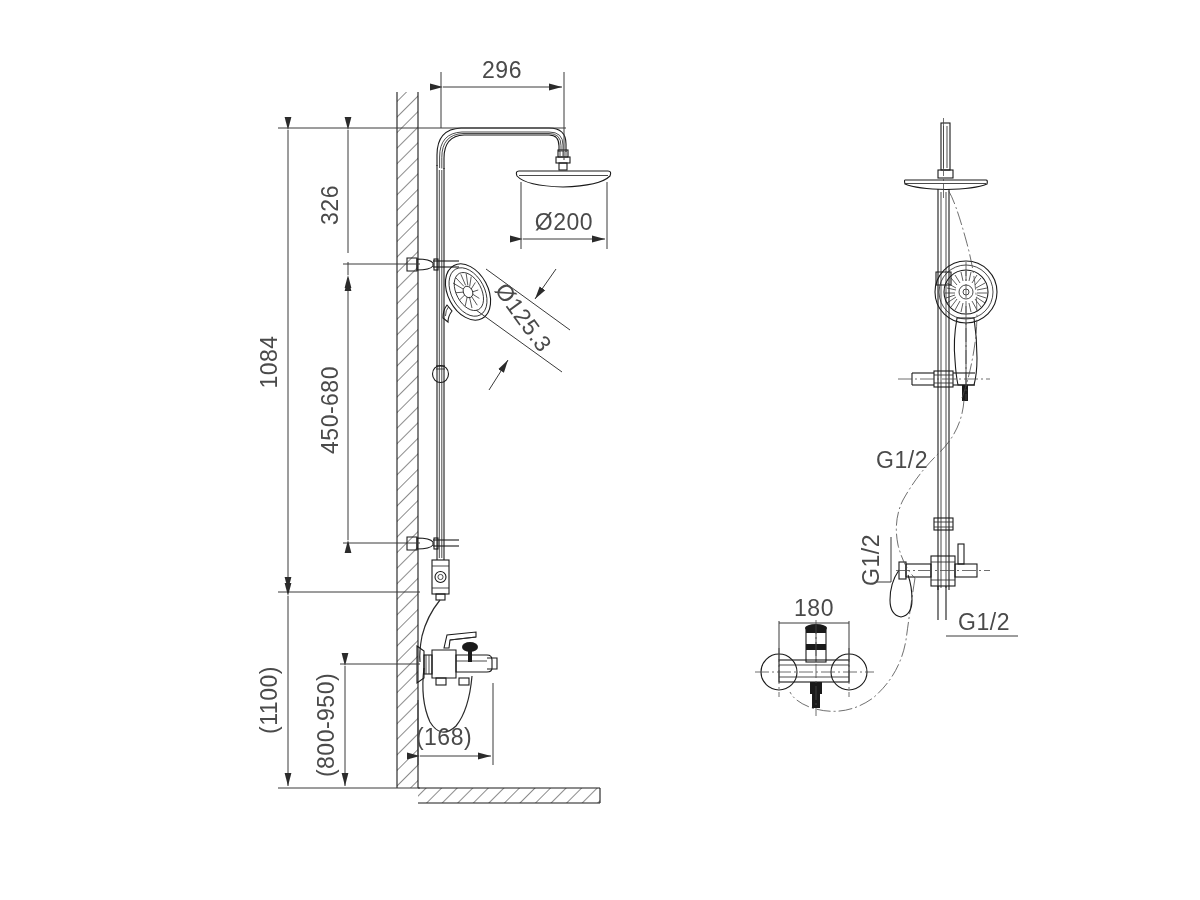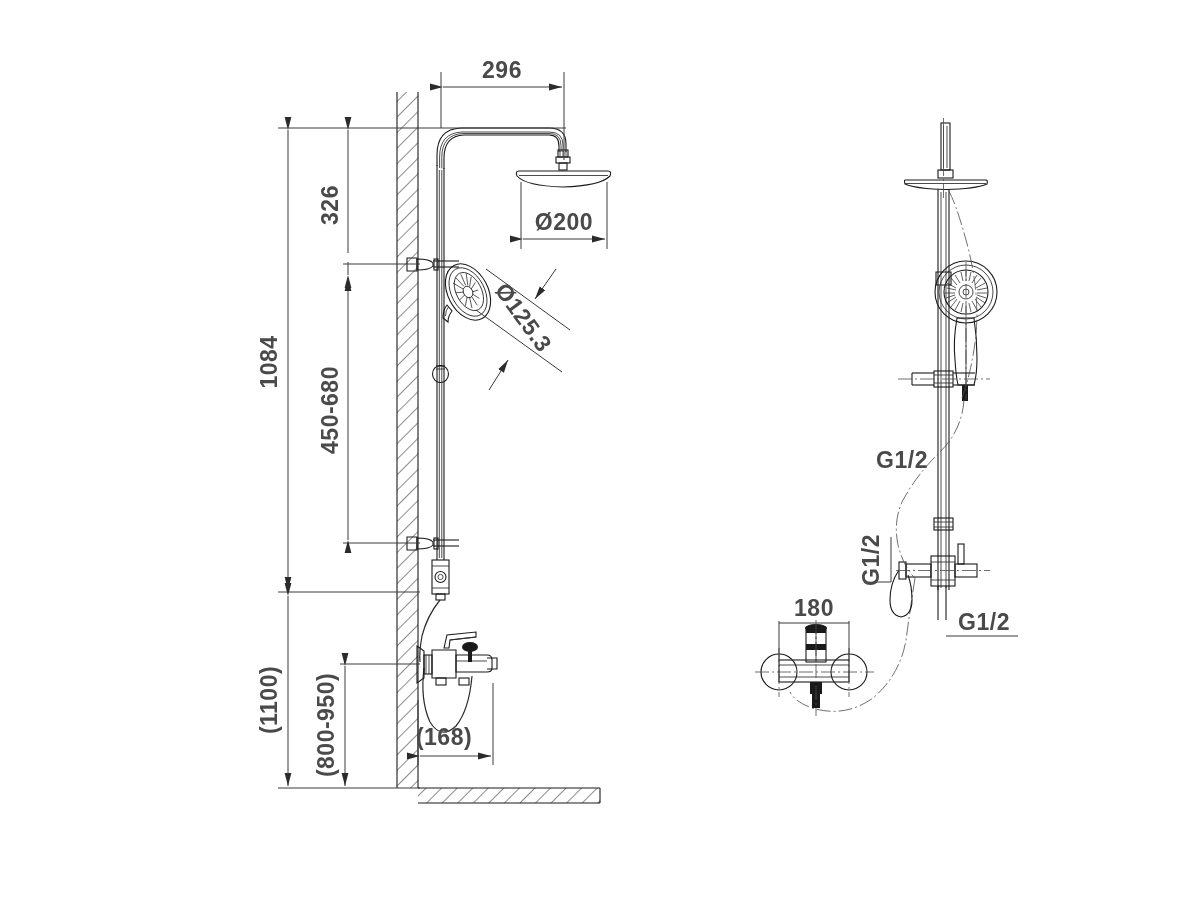--- a/index.html
+++ b/index.html
@@ -11,21 +11,20 @@
     width: 1200px;
     height: 900px;
     font-family: "Liberation Sans", sans-serif;
     overflow: hidden;
   }
   #drawing-root {
     position: relative;
     width: 1200px;
     height: 900px;
     background: #ffffff;
-    font-weight: bold;
   }
   svg.sheet {
     position: absolute;
     left: 0;
     top: 0;
     width: 1200px;
     height: 900px;
     display: block;
   }
   .dim-text {

